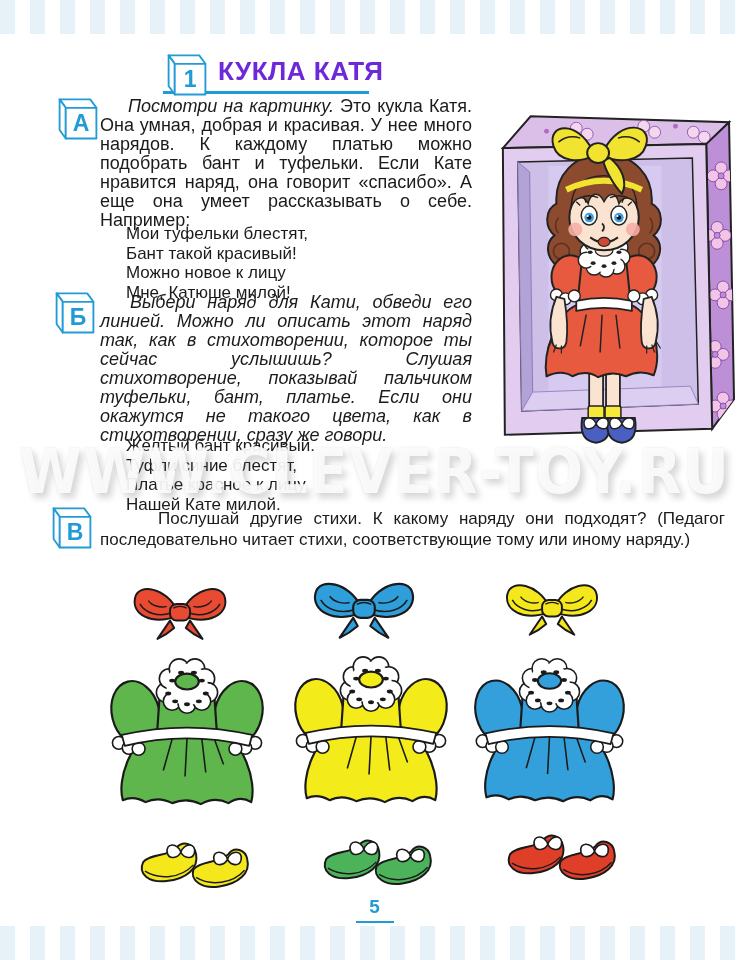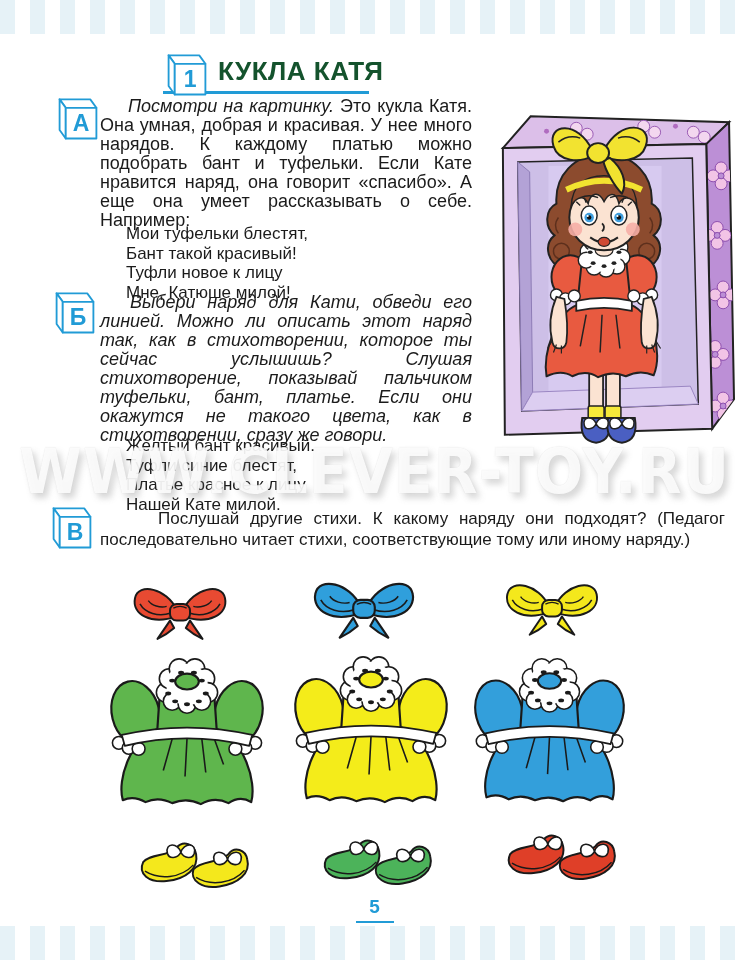--- a/index.html
+++ b/index.html
@@ -10,21 +10,21 @@
   }
   .abs{position:absolute;}
   .stripes{
     left:0;width:749px;height:34px;
     background:repeating-linear-gradient(90deg,#e6f2f7 0 15px,#ffffff 15px 30px);
   }
   .stripes.top{top:0;}
   .stripes.bottom{top:926px;}
   .title-row{top:50px;left:164px;display:flex;align-items:center;gap:8px;z-index:3;}
   .title-row h1{
-    margin:0;font-size:26px;font-weight:bold;color:#14532d;letter-spacing:.5px;line-height:1;
+    margin:0;font-size:26px;font-weight:bold;color:#6d28d9;letter-spacing:.5px;line-height:1;
     padding-bottom:4px;
   }
   .title-underline{top:91px;left:163px;width:206px;height:3px;background:#219bd6;}
   .cube{display:block;}
   .para{
     margin:0;text-align:justify;font-size:18px;line-height:19px;color:#1b1b1b;
   }
   .para .lead{font-style:italic;}
   .para-b{font-style:italic;font-weight:normal;}
   .para-v{}
@@ -137,21 +137,21 @@
   <svg class="abs cube" style="left:55px;top:94px" width="46" height="46" viewBox="0 0 60 60">
     <use href="#cube-shape"></use>
     <text x="34" y="48" text-anchor="middle" font-size="30" font-weight="bold" fill="#219bd6">А</text>
   </svg>
   <p class="abs para" style="left:100px;top:97px;width:372px;text-indent:28px"><span class="lead">Посмотри на картинку.</span>
     <span>Это кукла Катя. Она умная, добрая и красивая. У нее много нарядов. К каждому платью можно подобрать бант и туфельки. Если Кате нравится наряд, она говорит «спасибо». А еще она умеет рассказывать о себе. Например:</span></p>
 
   <div class="abs poem" style="left:126px;top:212px">
     <div>Мои туфельки блестят,</div>
     <div>Бант такой красивый!</div>
-    <div>Туфли новое к лицу</div>
+    <div>Можно новое к лицу</div>
     <div>Мне, Катюше милой!</div>
   </div>
 
   <svg class="abs cube" style="left:52px;top:288px" width="46" height="46" viewBox="0 0 60 60">
     <use href="#cube-shape"></use>
     <text x="34" y="48" text-anchor="middle" font-size="30" font-weight="bold" fill="#219bd6">Б</text>
   </svg>
   <p class="abs para para-b" style="left:100px;top:293px;width:372px;text-indent:30px">Выбери наряд для Кати, обведи его линией. Можно ли описать этот наряд так, как в стихотворении, которое ты сейчас услышишь? Слушая стихотворение, показывай пальчиком туфельки, бант, платье. Если они окажутся не такого цвета, как в стихотворении, сразу же говори.</p>
 
   <div class="abs poem" style="left:126px;top:424px">

